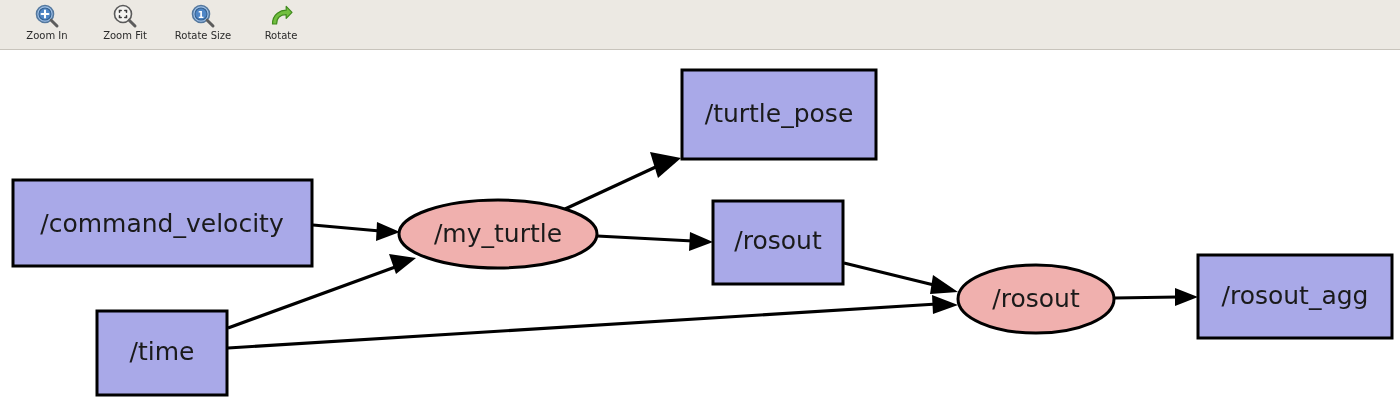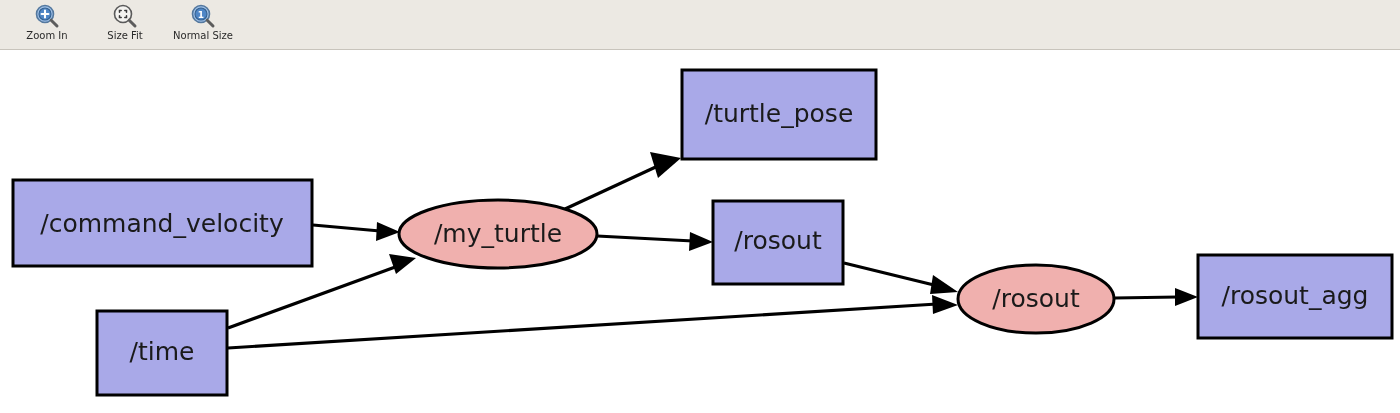--- a/index.html
+++ b/index.html
@@ -134,35 +134,44 @@
 
     <div class="tool-btn">
       <span class="ico">
         <svg width="26" height="26" viewBox="0 0 26 26">
           <circle cx="11" cy="11" r="8.5" fill="#f4f3f0" stroke="#5a5a5a" stroke-width="1.6"></circle>
           <path d="M7.5 9.2 L7.5 7.5 L9.2 7.5 M12.8 7.5 L14.5 7.5 L14.5 9.2
                    M14.5 12.8 L14.5 14.5 L12.8 14.5 M9.2 14.5 L7.5 14.5 L7.5 12.8" stroke="#3a3a3a" stroke-width="1.5" fill="none" stroke-linecap="round"></path>
           <path d="M17.2 17.2 L23 23" stroke="#5c5c5c" stroke-width="3" stroke-linecap="round"></path>
         </svg>
       </span>
-      <span class="lbl">Size Fit</span>
+      <span class="lbl">Zoom Fit</span>
     </div>
 
     <div class="tool-btn">
       <span class="ico">
         <svg width="26" height="26" viewBox="0 0 26 26">
           <circle cx="11" cy="11" r="8.5" fill="#9fc0e8" stroke="#54789e" stroke-width="1.6"></circle>
           <circle cx="11" cy="11" r="6" fill="#4f86c6" stroke="#35618f" stroke-width="1.1"></circle>
           <text x="11" y="14.6" font-family="DejaVu Sans, sans-serif" font-size="9" font-weight="bold" fill="#ffffff" text-anchor="middle">1</text>
           <path d="M17.2 17.2 L23 23" stroke="#5c5c5c" stroke-width="3" stroke-linecap="round"></path>
         </svg>
       </span>
-      <span class="lbl">Normal Size</span>
-    </div>
-
+      <span class="lbl">Rotate Size</span>
+    </div>
+
+    <div class="tool-btn">
+      <span class="ico">
+        <svg width="26" height="26" viewBox="0 0 26 26">
+          <path d="M4.5 21 C4.5 10.5 13 7.2 18.2 7.2 L18.2 3.4 L24 9.4 L18.2 15.4 L18.2 11.6
+                   C13.6 11.6 8.6 13.6 8.6 21 Z" fill="#72bf3f" stroke="#3f8a1c" stroke-width="1.2" stroke-linejoin="round"></path>
+        </svg>
+      </span>
+      <span class="lbl">Rotate</span>
+    </div>
 
   </div>
 
   <div class="legend">
     <div class="legend-nodes">NODES</div>
     <div class="legend-topics">TOPICS</div>
   </div>
 
   <div class="canvas">
     <svg width="1400" height="362" viewBox="0 0 1400 362">

